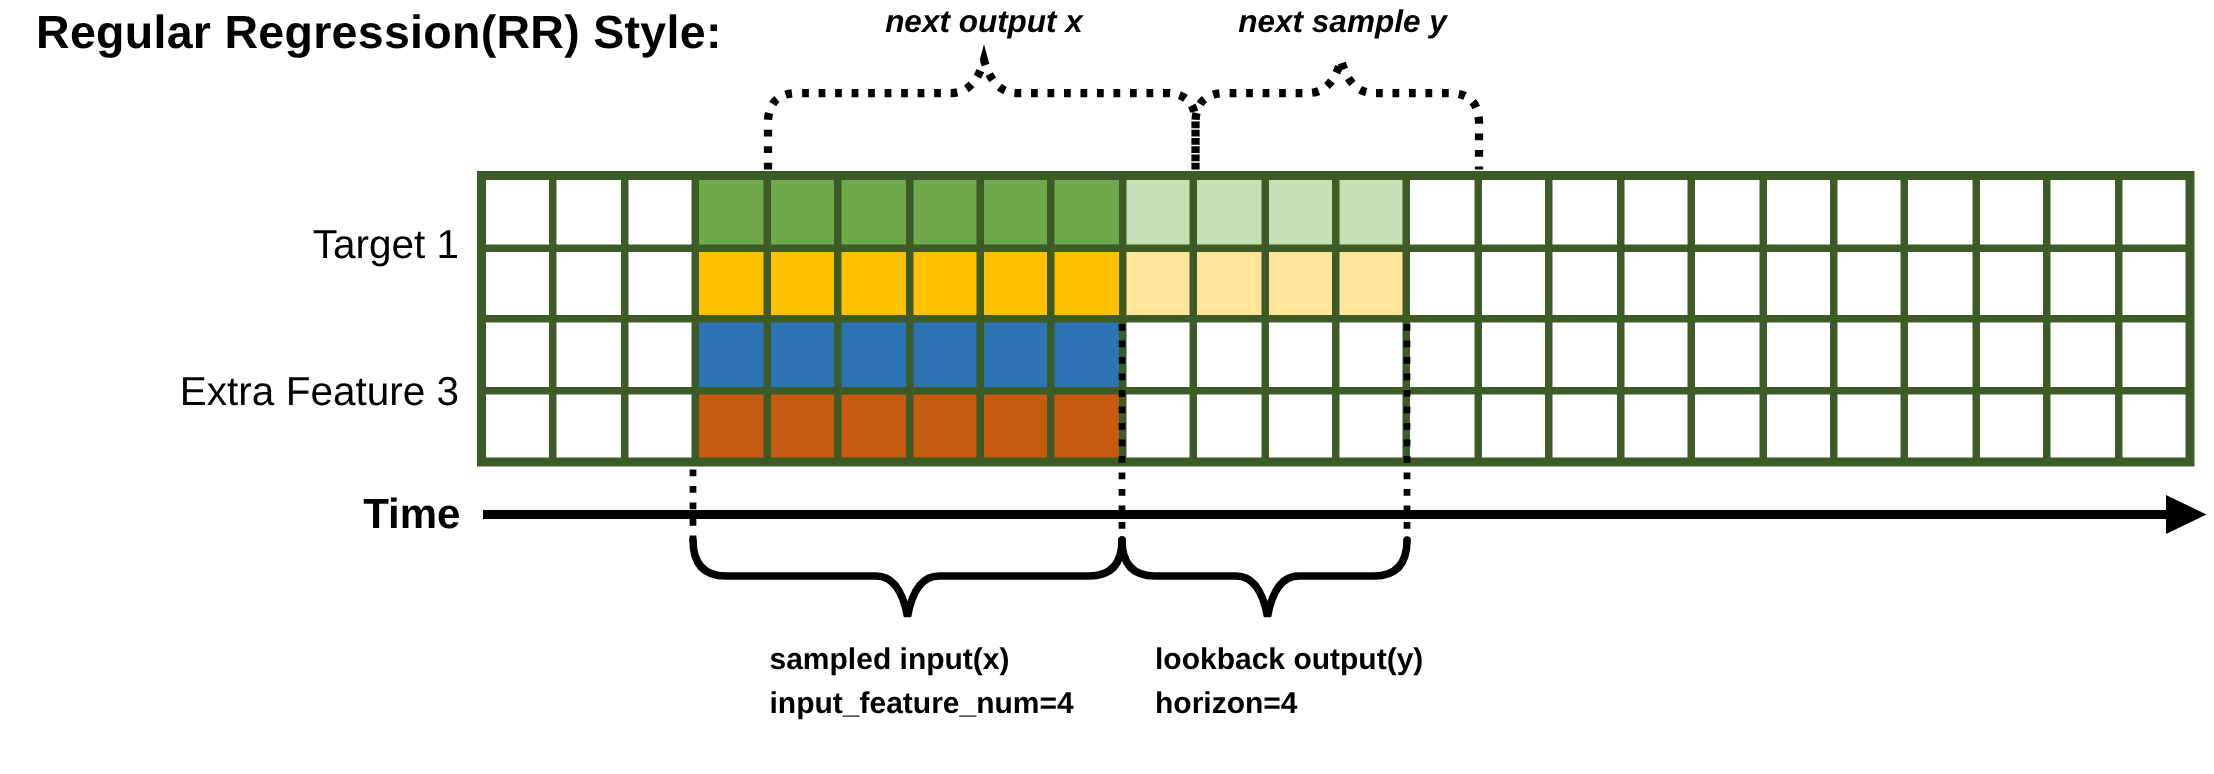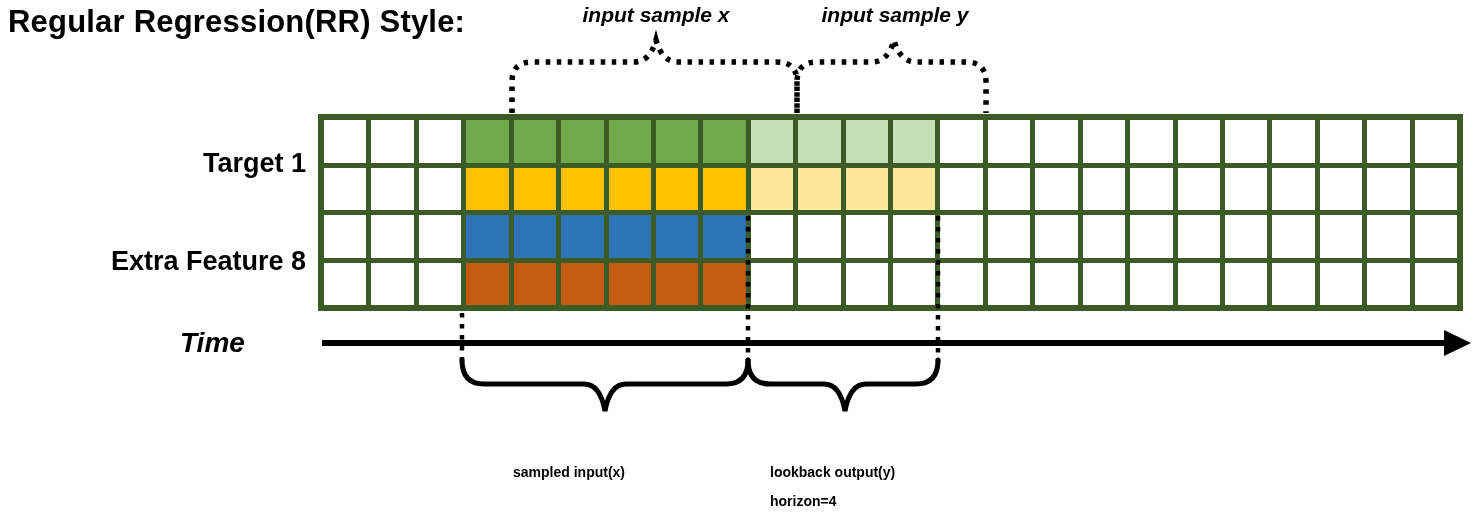--- a/index.html
+++ b/index.html
@@ -2,69 +2,69 @@
 <html><head>
 <meta charset="utf-8">
 <style>
   html,body{margin:0;padding:0;background:#fff;}
   #canvas{
     position:relative;width:1476px;height:516px;background:#ffffff;
     font-family:"Liberation Sans","DejaVu Sans",sans-serif;color:#000;
     overflow:hidden;
   }
   .title{
-    position:absolute;left:8px;top:4px;
+    position:absolute;left:24px;top:4px;
     font-size:31px;font-weight:bold;letter-spacing:0.2px;
   }
   .top-label{
     position:absolute;top:3px;transform:translateX(-50%);
     font-size:21px;font-style:italic;font-weight:600;white-space:nowrap;
   }
   #top-label-x{left:656px;}
   #top-label-y{left:895px;}
   #row-labels{
     position:absolute;left:0;top:114px;width:306px;height:197px;
     display:flex;flex-direction:column;
   }
   .row-label{
     flex:1;display:flex;align-items:center;justify-content:flex-end;
-    font-size:27px;font-weight:bold;white-space:nowrap;
+    font-size:27px;font-weight:normal;white-space:nowrap;
   }
   #grid{
     position:absolute;left:318px;top:114px;width:1145px;height:197px;
     box-sizing:border-box;padding:6px;
     display:grid;grid-template-columns:repeat(24,1fr);grid-template-rows:repeat(4,1fr);
     gap:5px;
   }
   .cell{background:#ffffff;}
   #time-label{
-    position:absolute;left:180px;top:327px;width:127px;
-    font-size:28px;font-weight:bold;font-style:italic;
+    position:absolute;left:180px;top:327px;width:127px;text-align:right;
+    font-size:28px;font-weight:bold;
   }
   #overlay{position:absolute;left:0;top:0;pointer-events:none;}
   .note-block{
     position:absolute;top:426px;
-    font-size:14px;font-weight:600;line-height:29px;white-space:nowrap;margin-top:32px;
+    font-size:20px;font-weight:600;line-height:29px;white-space:nowrap;
   }
   #note-input{left:513px;}
   #note-output{left:770px;}
 </style>
 </head>
 <body>
 
 <div id="canvas">
 
   <div class="title">Regular Regression(RR) Style:</div>
 
-  <div class="top-label" id="top-label-x">input sample x</div>
-  <div class="top-label" id="top-label-y">input sample y</div>
+  <div class="top-label" id="top-label-x">next output x</div>
+  <div class="top-label" id="top-label-y">next sample y</div>
 
   <div id="row-labels">
       <div class="row-label">Target 1</div>
-      <div class="row-label">Extra Feature 8</div>
+      <div class="row-label">Extra Feature 3</div>
     </div>
 
   <div id="grid" style="background: rgb(60, 91, 38);">
       <div class="cell"></div>
       <div class="cell"></div>
       <div class="cell"></div>
       <div class="cell" style="background: rgb(111, 169, 75);"></div>
       <div class="cell" style="background: rgb(111, 169, 75);"></div>
       <div class="cell" style="background: rgb(111, 169, 75);"></div>
       <div class="cell" style="background: rgb(111, 169, 75);"></div>
@@ -174,19 +174,20 @@
     <line x1="322" y1="343" x2="1448" y2="343" stroke="#000" stroke-width="6"></line>
     <polygon points="1444,330 1444,356 1471,343" fill="#000"></polygon>
 
     <path d="M462,360 Q462,384 484,384 L584,384 Q600,384 605,411 Q610,384 626,384 L726,384 Q748,384 748,360" fill="none" stroke="#000" stroke-width="5" stroke-linecap="round"></path>
 
     <path d="M748,360 Q748,384 770,384 L824,384 Q840,384 845,411 Q850,384 866,384 L916,384 Q938,384 938,360" fill="none" stroke="#000" stroke-width="5" stroke-linecap="round"></path>
   </svg>
 
   <div class="note-block" id="note-input">
     <div>sampled input(x)</div>
+    <div>input_feature_num=4</div>
   </div>
   <div class="note-block" id="note-output">
     <div>lookback output(y)</div>
     <div>horizon=4</div>
   </div>
 
 </div>
 
 </body></html>

